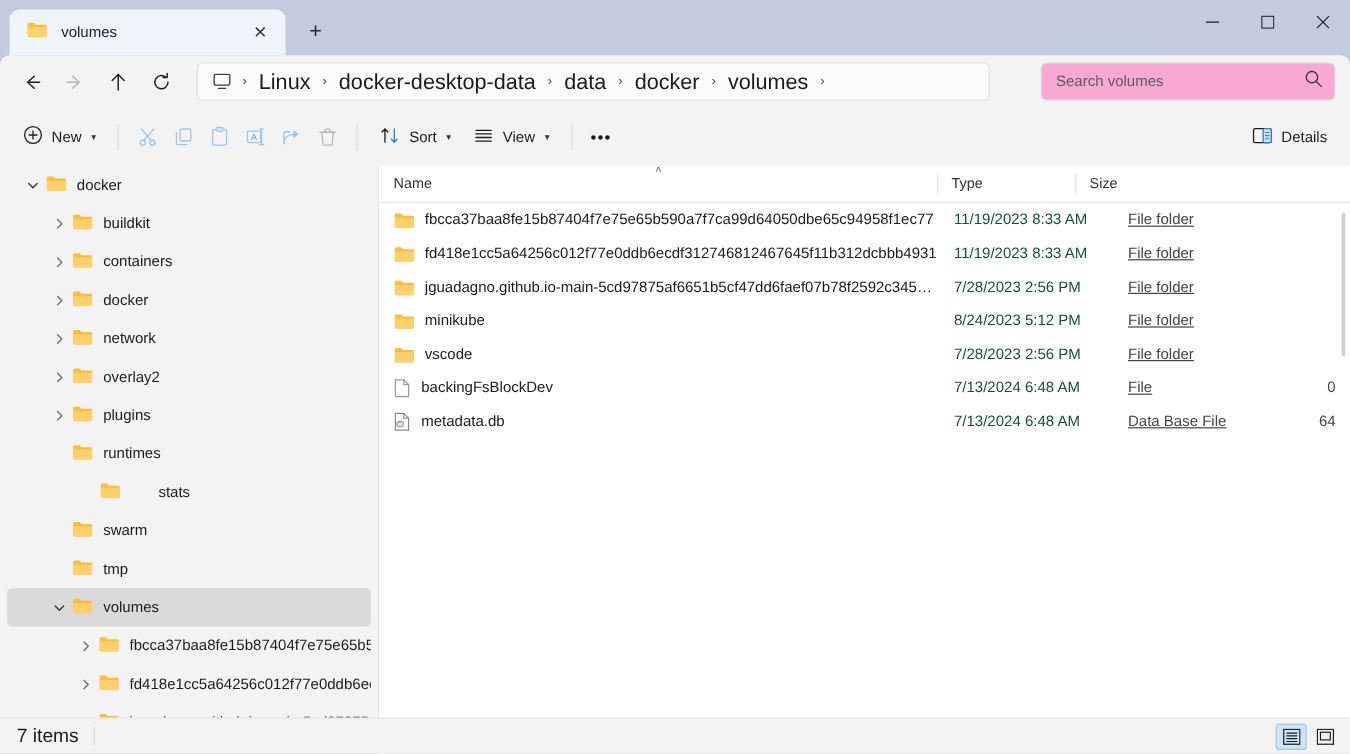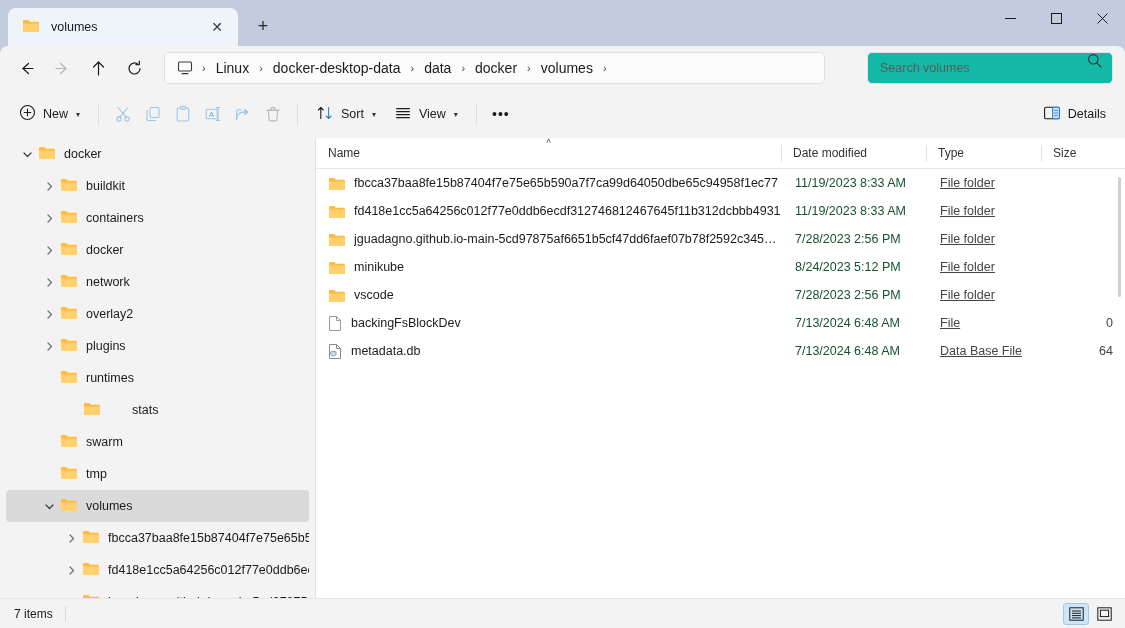--- a/index.html
+++ b/index.html
@@ -94,37 +94,37 @@
     height: 32px;
     margin-left: 12px; margin-right: 14px;
     background: #fbfbfb;
     border: 1px solid #e2e2e2;
     border-radius: 5px;
     display: flex; align-items: center;
     padding: 0 8px;
     overflow: hidden;
   }
   .crumb {
-    font-size: 14px; color: #1b1b1b;
+    font-size: 18px; color: #1b1b1b;
     padding: 3px 7px; border-radius: 4px;
     white-space: nowrap;
   }
   .crumbsep {
     color: #444; font-size: 11px;
     padding: 0 3px;
     display: flex; align-items: center;
   }
   .pcicon { padding: 0 6px 0 4px; display: flex; align-items: center; }
 
   .searchbox {
     width: 246px; height: 32px;
-    background: #14b8a6;
+    background: #f9a8d4;
     border: 1px solid #e2e2e2;
     border-radius: 5px;
-    display: flex; 
+    display: flex; align-items: center;
     padding: 0 10px 0 12px;
     margin-left: 28px;
   }
   .searchbox input {
     flex: 1; border: none; outline: none; background: transparent;
     font-family: "Liberation Sans", sans-serif;
     font-size: 12.5px; color: #1b1b1b;
   }
   .searchbox input::placeholder { color: #5c5c5c; }
 
@@ -270,21 +270,21 @@
 
   
   .statusbar {
     position: absolute; left: 0; bottom: 0;
     width: 1125px; height: 30px;
     background: #f3f3f3;
     border-top: 1px solid #e6e6e6;
     display: flex; align-items: center;
     padding: 0 8px 0 14px;
   }
-  .status-text { font-size: 12px; color: #1b1b1b; }
+  .status-text { font-size: 16px; color: #1b1b1b; }
   .status-sep { width: 1px; height: 15px; background: #d6d6d6; margin: 0 12px; }
   .viewtoggles { margin-left: auto; display: flex; gap: 2px; }
   .vtbtn {
     width: 26px; height: 22px;
     display: flex; align-items: center; justify-content: center;
     border-radius: 3px;
   }
   .vtbtn.active { background: #cfe4f7; border: 1px solid #9fc9ec; }
 </style>
 </head>
@@ -681,21 +681,20 @@
       </div>
 
       <div class="pane-divider"></div>
 
       <div class="filepane">
         <div class="colheaders">
           <div class="colh c-name">
             <span>Name</span>
             <span class="sortmark">˄</span>
           </div>
-          <div class="colh c-date">Date modified</div>
           <div class="colh c-type">Type</div>
           <div class="colh c-size">Size</div>
         </div>
 
         <div class="rows" id="rows">
             <div class="row">
               <div class="cell-name">
                 <span class="ico">
                   <svg width="17" height="15" viewBox="0 0 17 15">
                     <path d="M1 3.2a1.2 1.2 0 0 1 1.2-1.2h4.1l1.6 1.7h7.9A1.2 1.2 0 0 1 17 4.9v7.9a1.2 1.2 0 0 1-1.2 1.2H2.2A1.2 1.2 0 0 1 1 12.8z" fill="#fbbd3b"></path>

